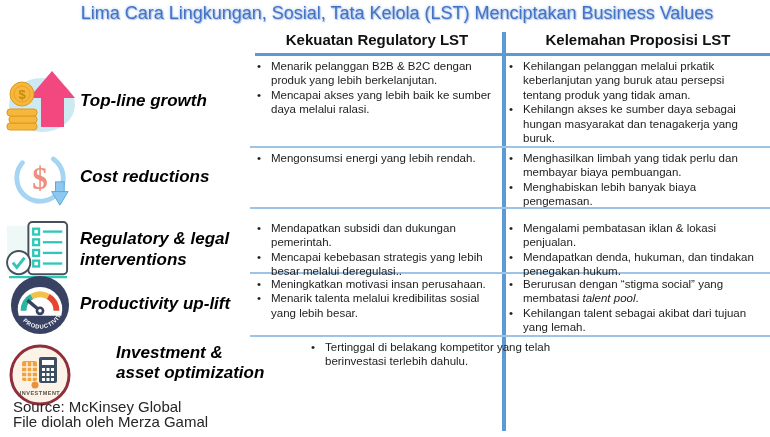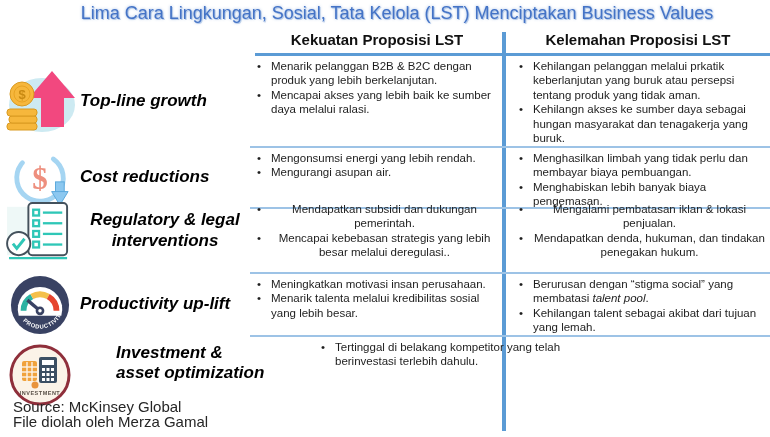--- a/index.html
+++ b/index.html
@@ -18,48 +18,48 @@
   .col-hdr{position:absolute;top:31px;font-size:15px;font-weight:bold;color:#111;text-align:center;}
   .hdr-strengths{left:254px;width:246px;}
   .hdr-weaknesses{left:510px;width:256px;}
   .hdr-underline{position:absolute;top:53px;left:255px;width:515px;height:3px;background:#5b9bd5;}
   .v-divider{position:absolute;top:32px;left:502px;width:4px;height:399px;background:#5b9bd5;}
   .row-sep{position:absolute;left:250px;width:520px;height:2px;background:#9dc3e6;}
   .sep-1{top:146px;} .sep-2{top:207px;} .sep-3{top:272px;} .sep-4{top:335px;}
 
   
   .row{position:absolute;left:0;width:770px;display:flex;align-items:stretch;}
-  .r1{top:56px;height:90px;} .r2{top:148px;height:59px;} .r3{top:199px;height:63px;text-align:center;}
+  .r1{top:56px;height:90px;} .r2{top:148px;height:59px;} .r3{top:218px;height:63px;}
   .r4{top:274px;height:61px;} .r5{top:337px;height:95px;gap:36px;}
   .icon-cell{flex:0 0 80px;display:flex;align-items:center;justify-content:center;}
   .label-cell{flex:0 0 170px;display:flex;align-items:center;
     font-size:17px;font-weight:bold;color:#000;line-height:1.18;font-style:italic;}
   .r5 .label-cell{flex-basis:152px;}
   .r5 .icon-cell,.r5 .label-cell{align-items:flex-start;padding-top:6px;}
   .cell-strengths{flex:0 0 252px;}
-  .cell-weaknesses{flex:0 0 258px;margin-left:10px;}
+  .cell-weaknesses{flex:0 0 258px;}
   ul.bullets{margin:0;padding:3px 4px 0 0;list-style:none;
     font-size:11.5px;line-height:14.4px;color:#1d1d1d;}
   ul.bullets li{position:relative;padding-left:21px;}
   ul.bullets li::before{content:"\2022";position:absolute;left:7px;top:0;}
   ul.bullets i{font-style:italic;}
 
   
   .footer{position:absolute;left:13px;top:399px;font-size:15px;line-height:15px;color:#262626;}
 
   .icn{display:block;}
 </style>
 </head>
 <body>
 
 <div id="slide">
 
   <div class="title">Lima Cara Lingkungan, Sosial, Tata Kelola (LST) Menciptakan Business Values</div>
 
-  <div class="col-hdr hdr-strengths">Kekuatan Proposisi LST</div>
+  <div class="col-hdr hdr-strengths">Kekuatan Regulatory LST</div>
   <div class="col-hdr hdr-weaknesses">Kelemahan Proposisi LST</div>
   <div class="hdr-underline"></div>
   <div class="v-divider"></div>
   <div class="row-sep sep-1"></div>
   <div class="row-sep sep-2"></div>
   <div class="row-sep sep-3"></div>
   <div class="row-sep sep-4"></div>
 
   <div class="row r1">
     <div class="icon-cell">
@@ -99,21 +99,20 @@
           <rect x="48" y="36" width="9" height="11"></rect>
           <polygon points="44,46 61,46 52.5,60"></polygon>
         </g>
         <text x="32" y="43" text-anchor="middle" font-size="32" font-weight="bold" fill="#ee8f7e" font-family="Liberation Serif, serif">$</text>
       </svg>
     </div>
     <div class="label-cell">Cost reductions</div>
     <div class="cell-strengths">
       <ul class="bullets">
         <li><span>Mengonsumsi energi yang lebih rendah.</span></li>
-        <li><span>Mengurangi asupan air.</span></li>
       </ul>
     </div>
     <div class="cell-weaknesses">
       <ul class="bullets">
         <li><span>Menghasilkan limbah yang tidak perlu dan membayar biaya pembuangan.</span></li>
         <li><span>Menghabiskan lebih banyak biaya pengemasan.</span></li>
       </ul>
     </div>
   </div>
 

